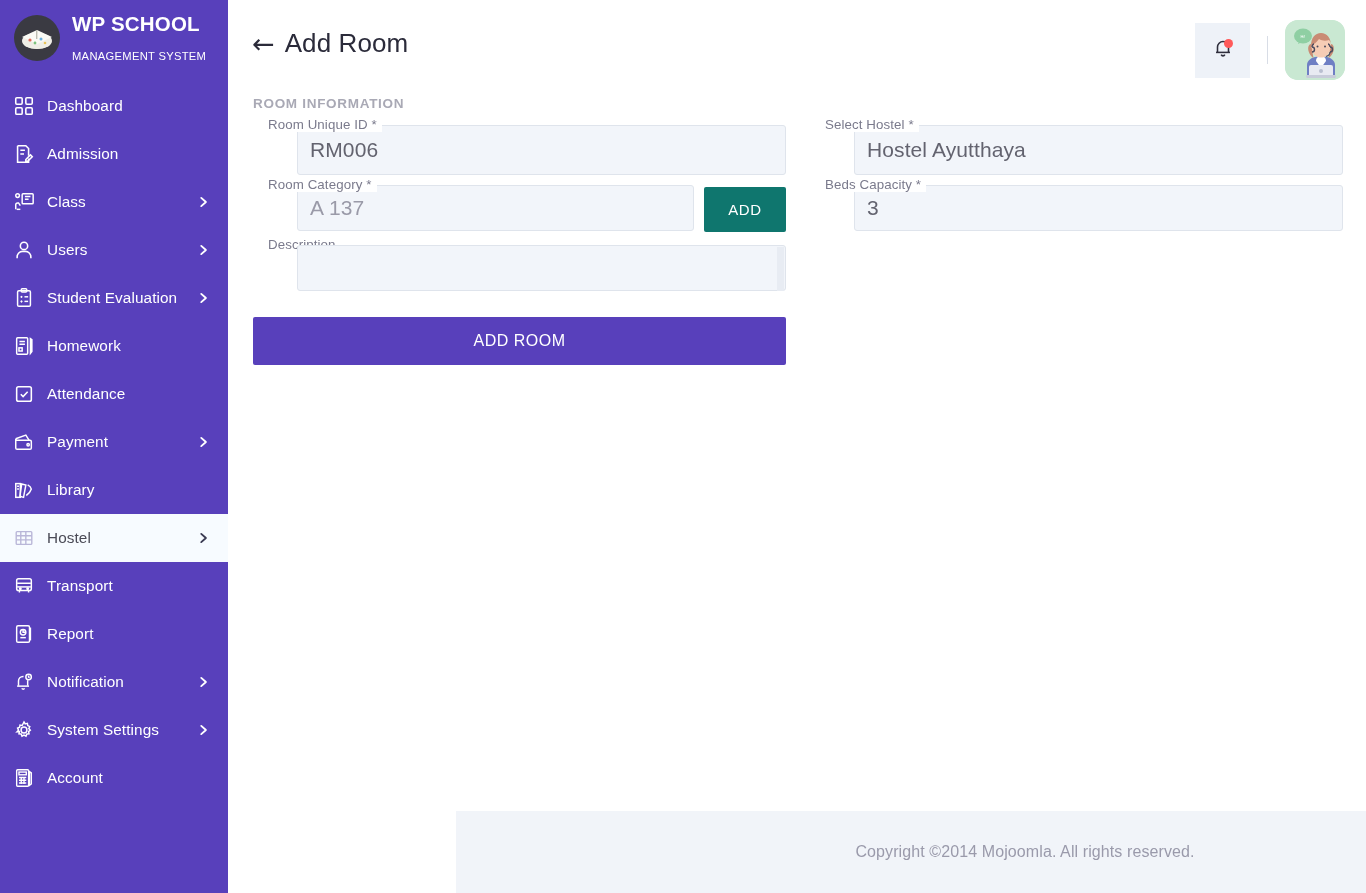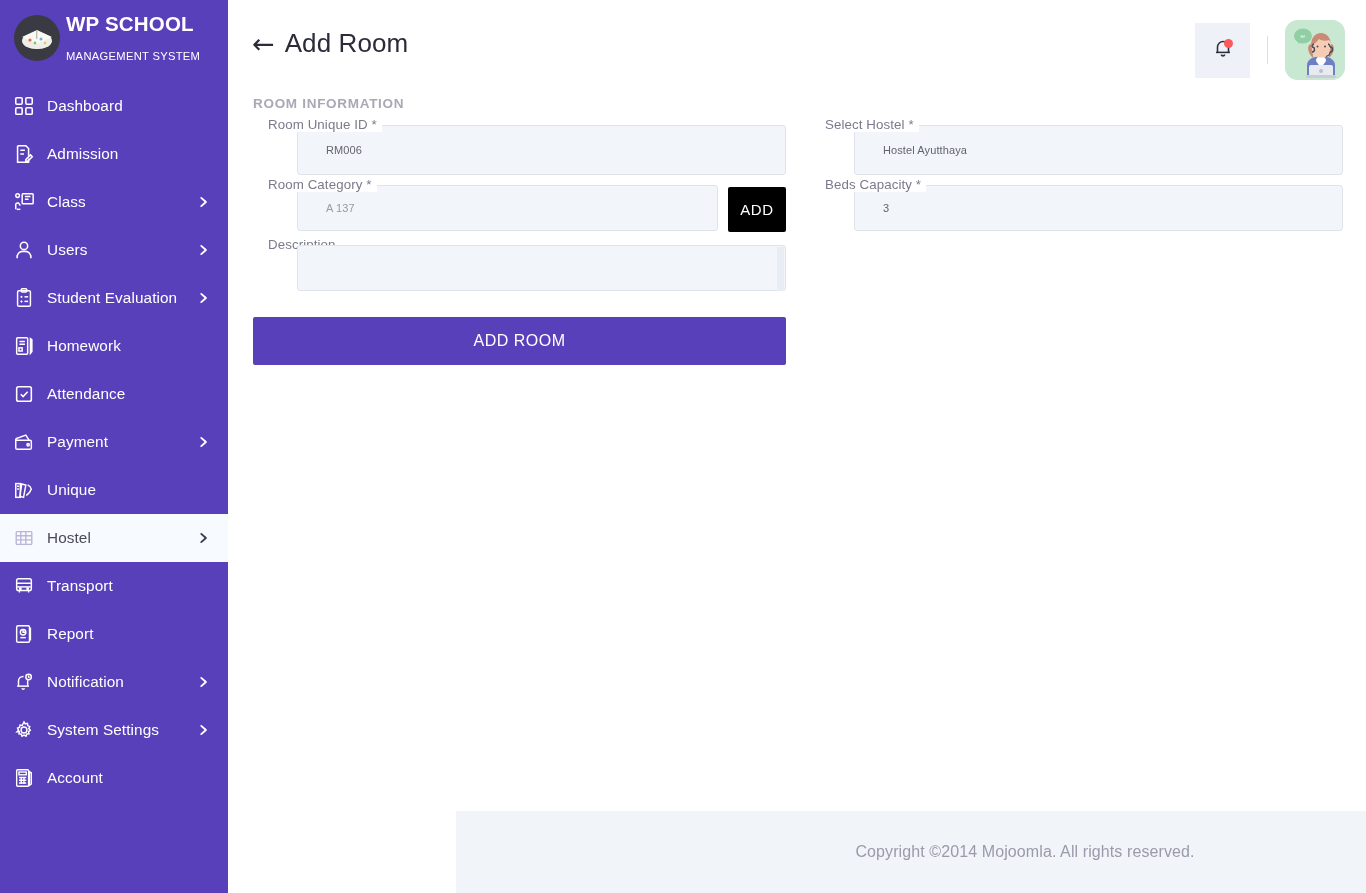--- a/index.html
+++ b/index.html
@@ -16,21 +16,21 @@
     width: 228px; height: 893px;
     background: #5840bb;
     flex: 0 0 228px;
     position: relative;
     overflow: hidden;
   }
   .brand {
     height: 76px;
     display: flex; align-items: center;
     padding-left: 14px;
-    gap: 6px;
+    gap: 12px;
   }
   .brand-logo {
     width: 46px; height: 46px; border-radius: 50%;
     background: #3a3a42;
     position: relative; flex: 0 0 46px;
     overflow: hidden;
     display: flex; align-items: center; justify-content: center;
   }
   .brand-logo .cap {
     position: absolute; width: 40px; height: 40px;
@@ -160,30 +160,29 @@
     position: absolute;
     top: -8px; left: 10px;
     background: #ffffff;
     padding: 0 5px;
     font-size: 13.3px;
     color: #7a7a8c;
     letter-spacing: 0.1px;
     white-space: nowrap;
   }
   .field .val {
-    font-size: 11px; color: #63636f;
+    font-size: 21px; color: #63636f;
     letter-spacing: 0.1px;
-    margin-left: 16px;
   }
   .field .val.ph { color: #9a9aa8; }
   .field-row { display: flex; align-items: flex-start; gap: 10px; }
   .field-row .field { flex: 1; }
   .btn-add {
-    width: 58px; height: 45px;
-    background: #000000; color: #ffffff;
+    width: 82px; height: 45px;
+    background: #0f766e; color: #ffffff;
     border: none; border-radius: 2px;
     font-size: 15px; letter-spacing: 0.6px;
     cursor: pointer;
     font-family: "Liberation Sans", sans-serif;
     margin-top: 2px;
   }
   .textarea-box {
     border: 1px solid #dfe4ec; border-radius: 3px;
     background: #f2f5fa;
     height: 46px; position: relative;
@@ -357,21 +356,21 @@
 
       <div class="nav-item">
         <span class="ico">
           <svg width="22" height="22" viewBox="0 0 24 24" fill="none" stroke="#ffffff" stroke-width="1.6">
             <rect x="3" y="5" width="5" height="15"></rect>
               <path d="M4.5 8h2M4.5 11h2"></path>
             <path d="M9.5 5.5l4.5 1.2L11.5 20l-4-1.1z"></path>
               <path d="M16 6.5c2 1 3.5 2.5 4 4.5-1 3-3 5.5-5.5 7"></path>
           </svg>
         </span>
-        <span class="nav-label">Unique</span>
+        <span class="nav-label">Library</span>
       </div>
 
       <div class="nav-item active">
         <span class="ico">
           <svg width="22" height="22" viewBox="0 0 24 24" fill="none" stroke="#c2c0dd" stroke-width="1.5">
             <rect x="3.5" y="5" width="17" height="14" rx="1"></rect>
             <path d="M3.5 9.5h17M3.5 14h17M8.5 5v14M14 5v14"></path>
           </svg>
         </span>
         <span class="nav-label">Hostel</span>

